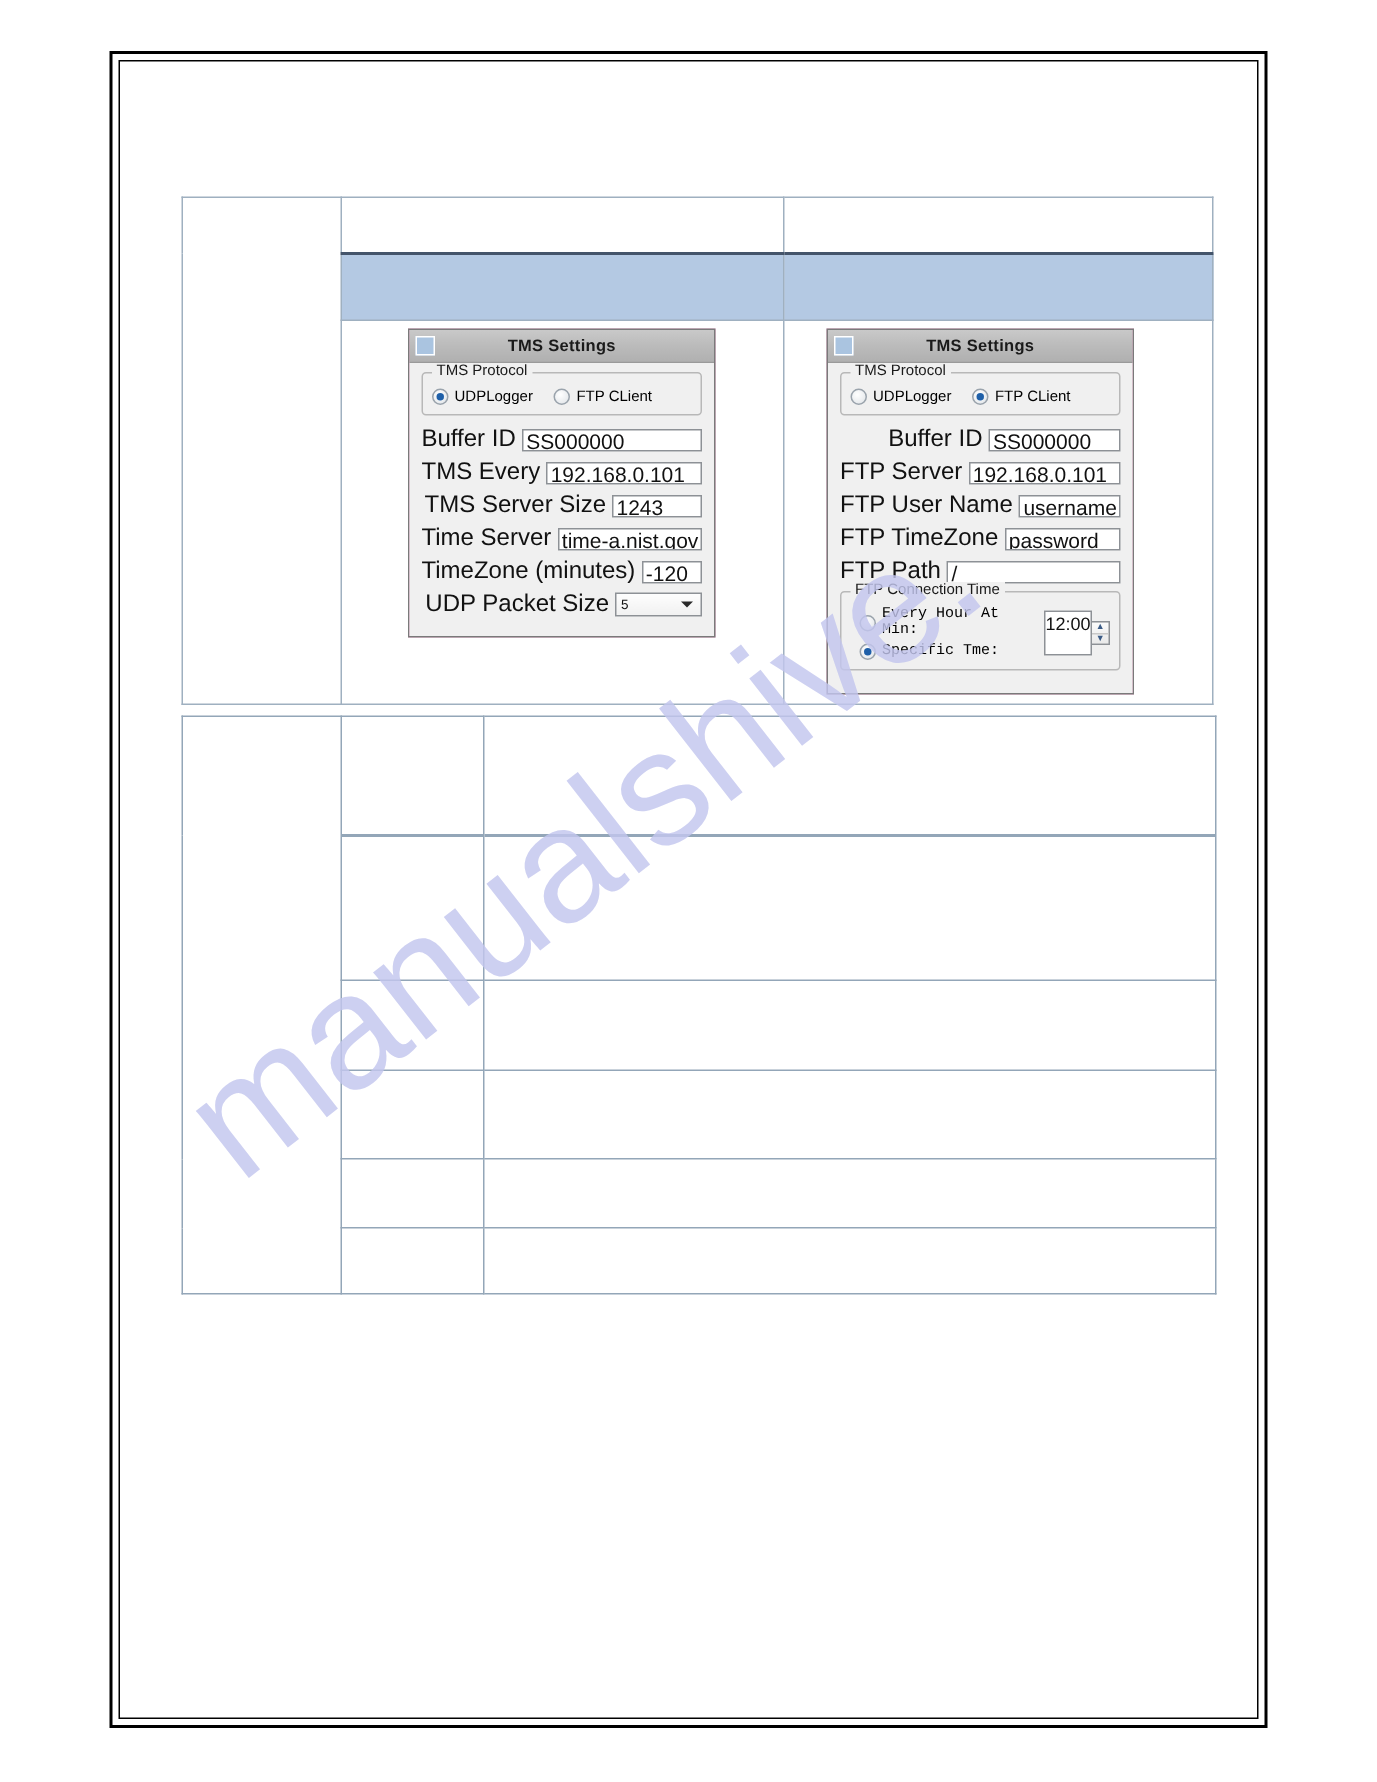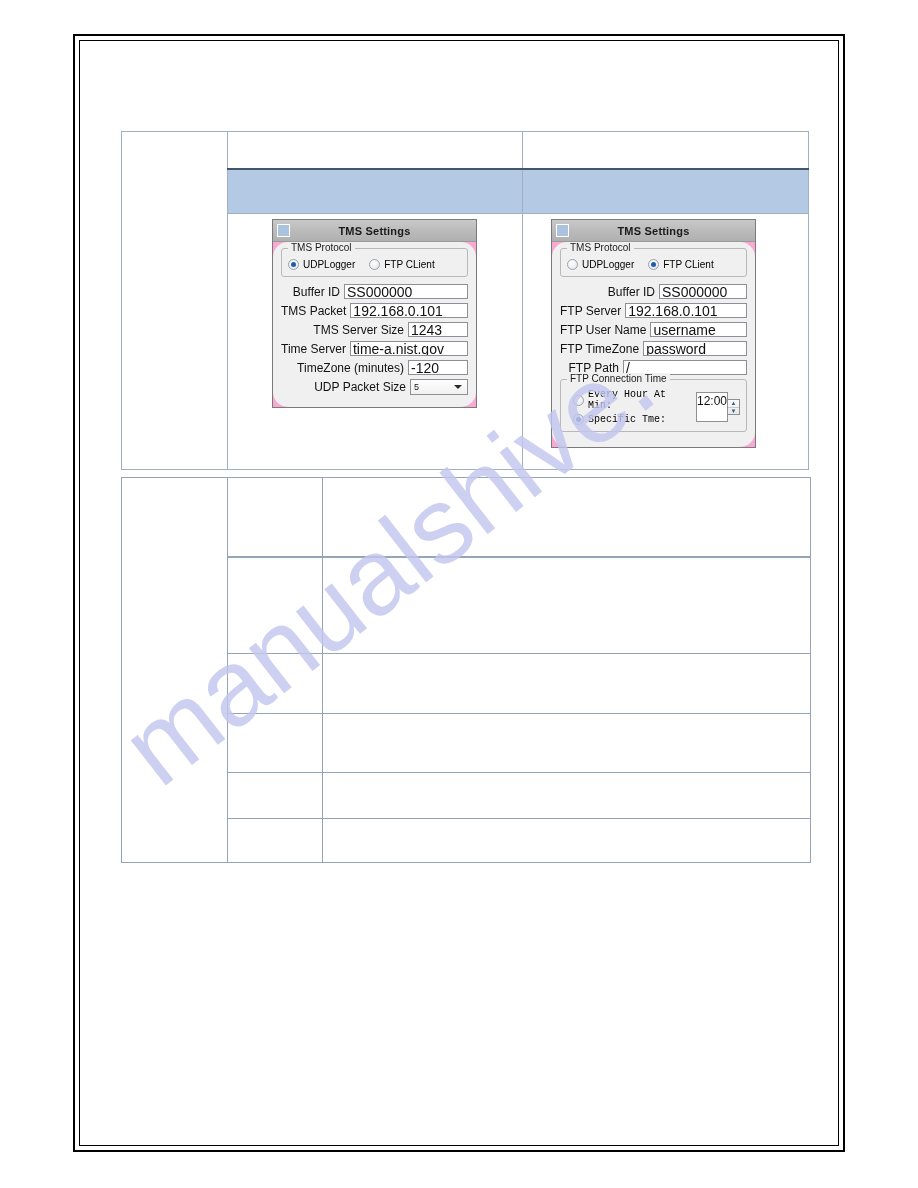--- a/index.html
+++ b/index.html
@@ -144,21 +144,20 @@
     text-align: center;
     font-size: 11px;
     font-weight: bold;
     color: #1a1a1a;
     letter-spacing: .2px;
   }
 
   .dialog-body {
     padding: 6px 8px 8px 8px;
     background: #f0f0f0;
-    border-radius: 15px;
   }
 
   
   .groupbox {
     border: 1px solid #b8b8b8;
     border-radius: 3px;
     margin-bottom: 7px;
     padding: 4px 6px 6px 6px;
     position: relative;
   }
@@ -195,21 +194,21 @@
 
   
   .field-row {
     display: flex;
     align-items: center;
     justify-content: flex-end;
     margin-bottom: 4px;
     gap: 4px;
   }
   .field-label {
-    font-size: 12px;
+    font-size: 16px;
     color: #111;
     text-align: right;
     white-space: nowrap;
   }
   .field-input {
     border: 1px solid #8d9196;
     background: #ffffff;
     height: 15px;
     line-height: 15px;
     font-size: 14px;
@@ -326,21 +325,21 @@
                 </label>
               </div>
             </div>
 
             <div class="field-row">
               <span class="field-label">Buffer ID</span>
               <div class="field-input w-fixed-2">SS000000</div>
             </div>
 
             <div class="field-row">
-              <span class="field-label">TMS Packet</span>
+              <span class="field-label">TMS Every</span>
               <div class="field-input w-fixed-2">192.168.0.101</div>
             </div>
 
             <div class="field-row">
               <span class="field-label">TMS Server Size</span>
               <div class="field-input w-fixed-3">1243</div>
             </div>
 
             <div class="field-row">
               <span class="field-label">Time Server</span>

